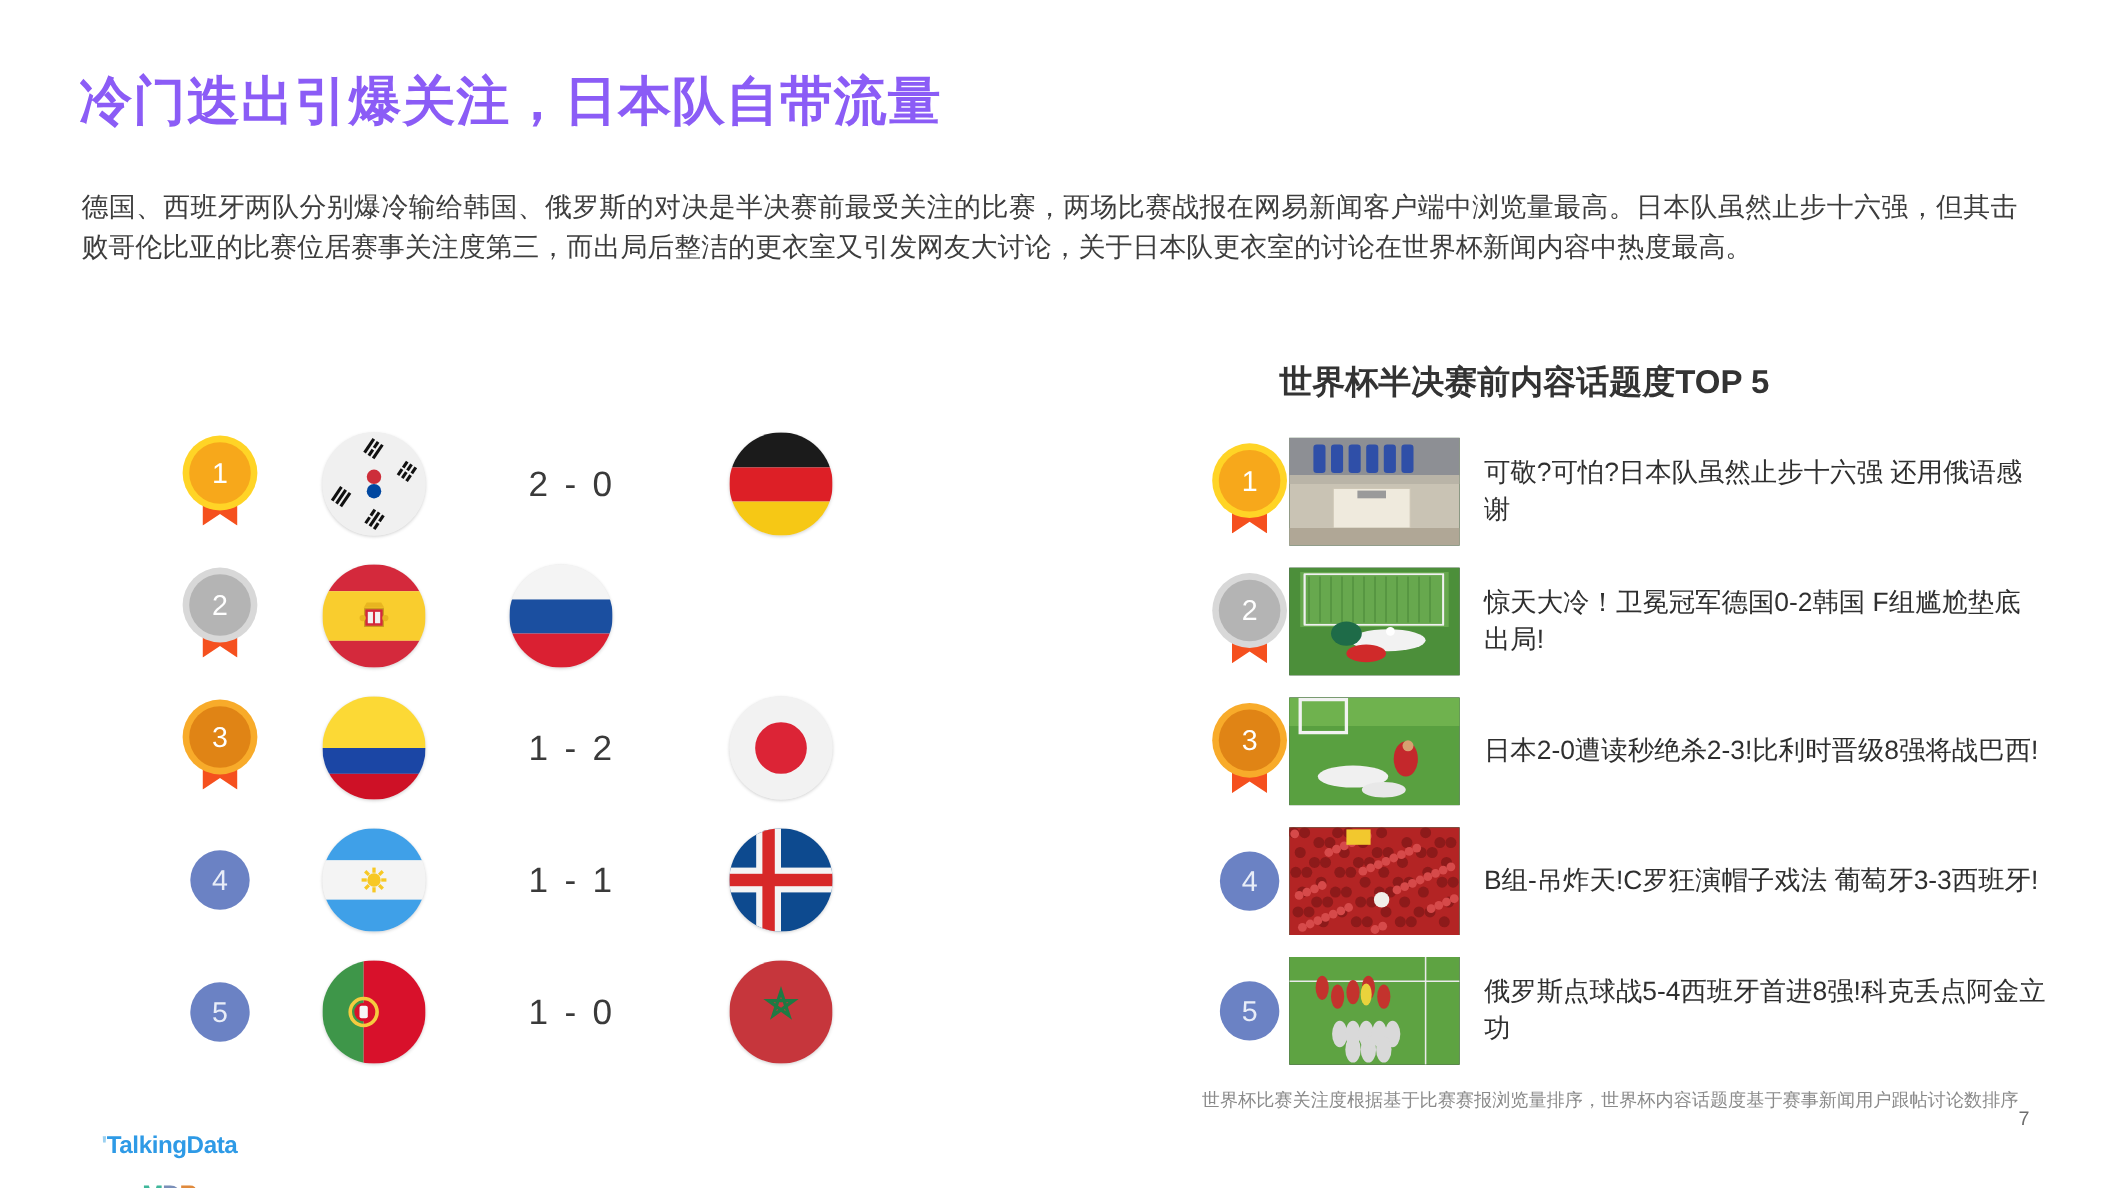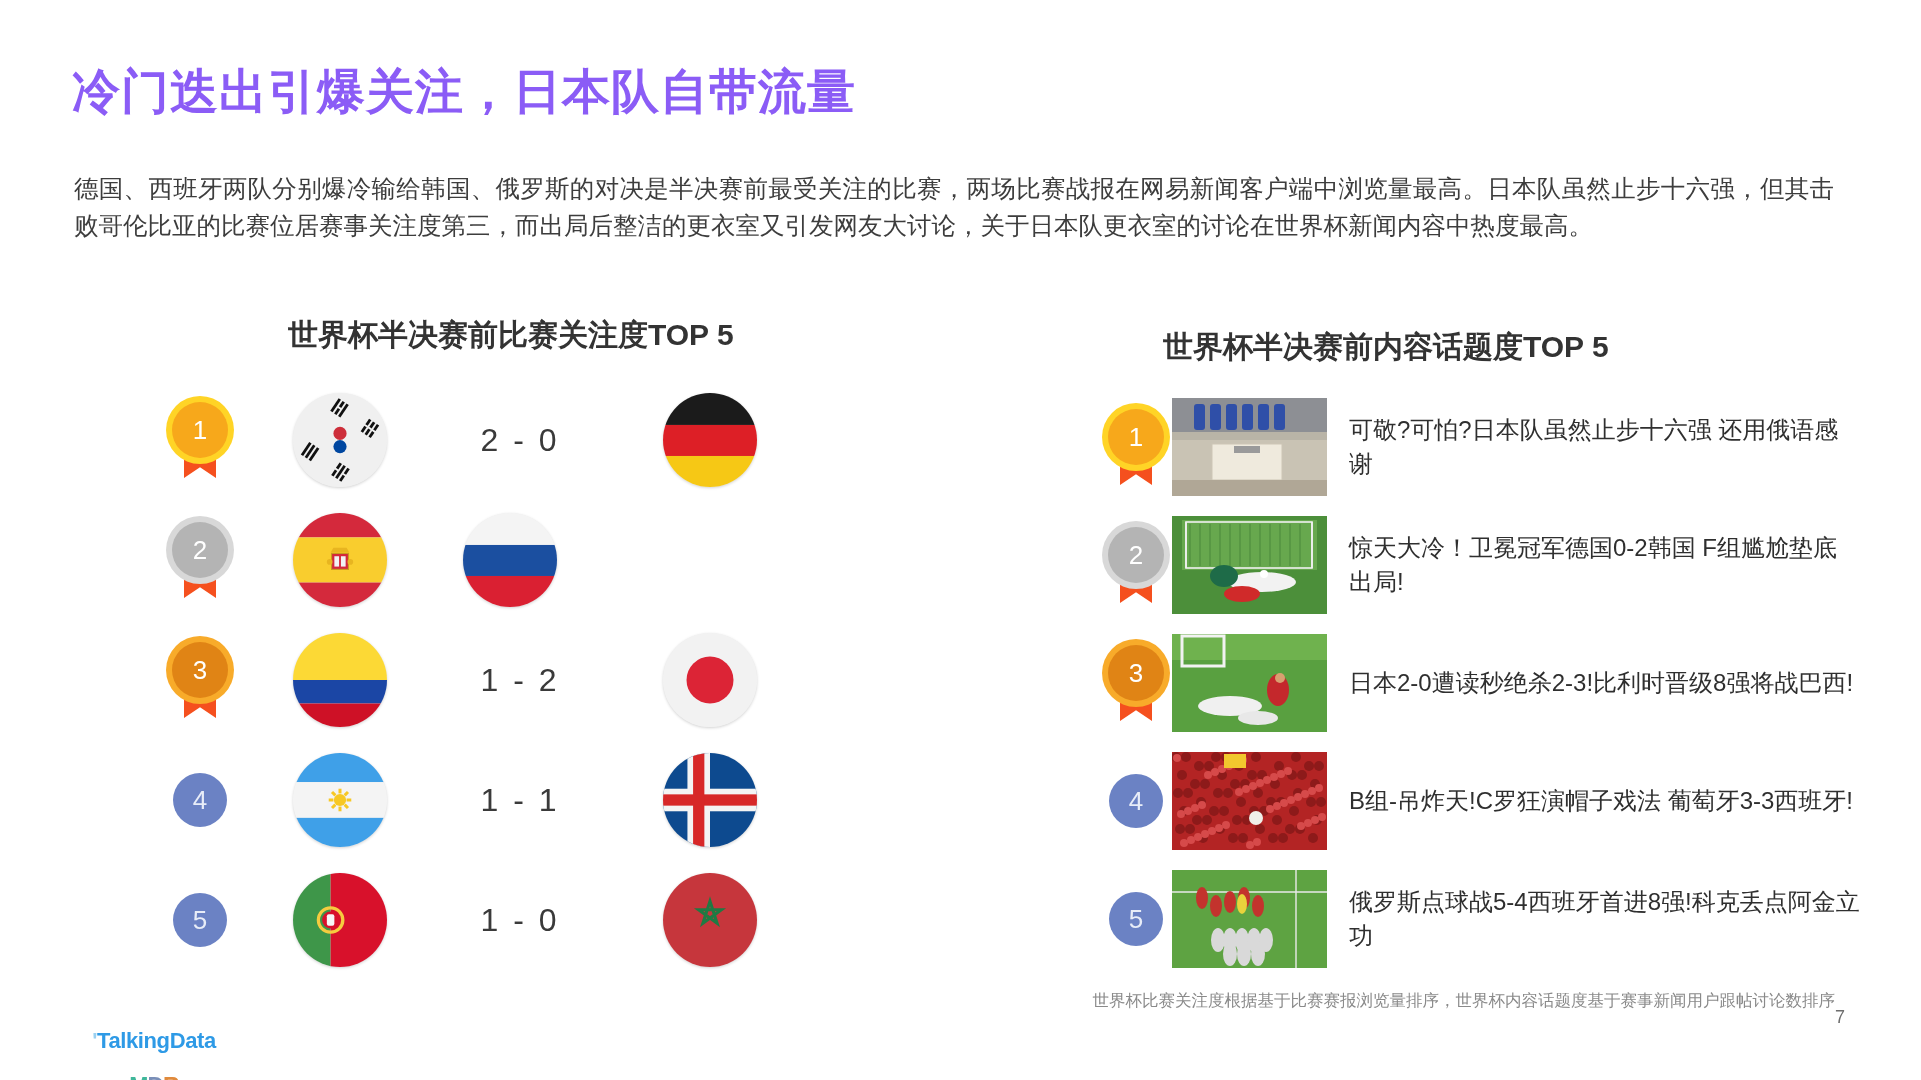--- a/index.html
+++ b/index.html
@@ -105,21 +105,20 @@
   .logo-wy { font-size: 21px; color: #333; }
 </style>
 </head>
 <body>
 
 <div class="page">
 
   <div class="title">冷门迭出引爆关注，日本队自带流量</div>
   <div class="intro">德国、西班牙两队分别爆冷输给韩国、俄罗斯的对决是半决赛前最受关注的比赛，两场比赛战报在网易新闻客户端中浏览量最高。日本队虽然止步十六强，但其击败哥伦比亚的比赛位居赛事关注度第三，而出局后整洁的更衣室又引发网友大讨论，关于日本队更衣室的讨论在世界杯新闻内容中热度最高。</div>
 
-  <div class="sec-h left">世界杯半决赛前比赛关注度TOP 5</div>
   <div class="sec-h right">世界杯半决赛前内容话题度TOP 5</div>
 
   <div class="match-table" id="matchTable">
   <div class="match-row">
     <div class="cell-rank">
           <div class="medal gold">
             <div class="ribbon"></div>
             <div class="disc">1</div>
           </div>
         </div>

